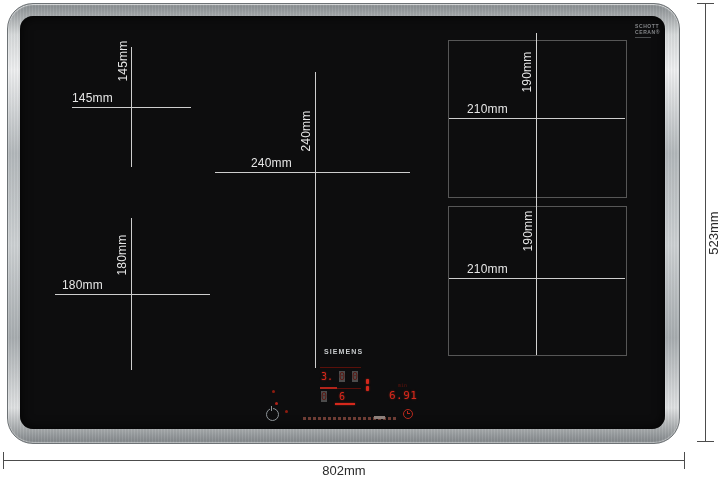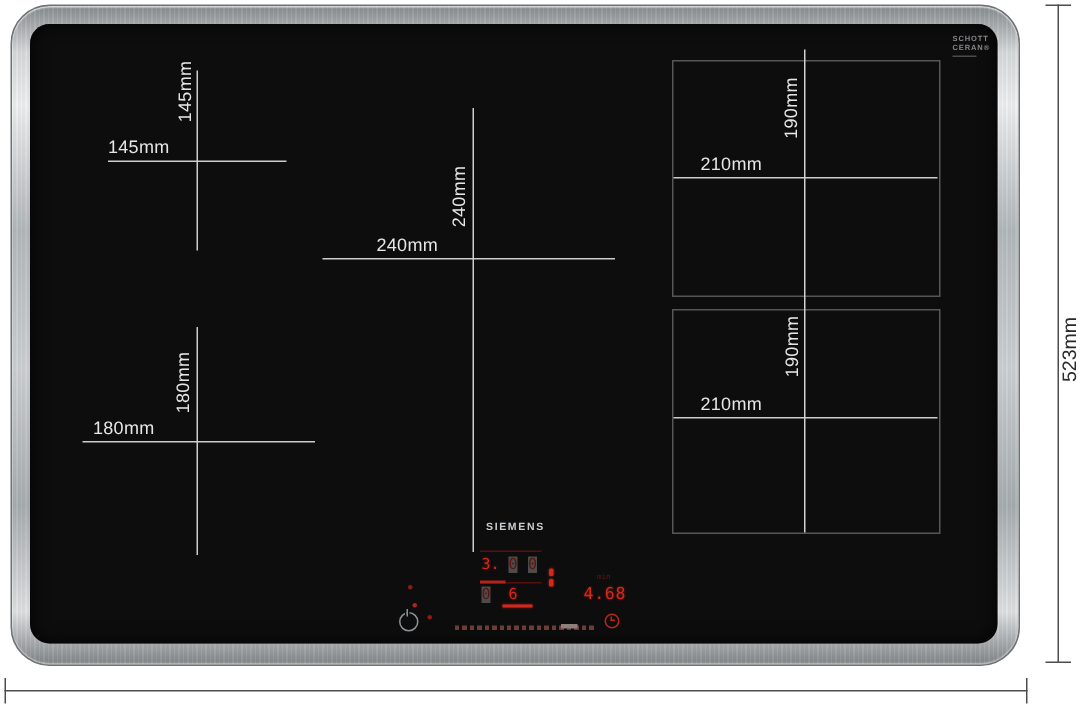--- a/index.html
+++ b/index.html
@@ -137,33 +137,34 @@
   <div class="abs led lv dim" id="d12">0</div>
   <div class="abs led lv dim" id="d13">0</div>
   <div class="abs" id="dmid"></div>
   <div class="abs" id="dmidb"></div>
   <div class="abs led lv dim" id="d21">0</div>
   <div class="abs led lv" id="d22">6</div>
   <div class="abs" id="dunder"></div>
   <div class="abs fdot" id="fdot1"></div>
   <div class="abs fdot" id="fdot2"></div>
 
-  <div class="abs led" id="timer">4.68</div>
+  <div class="abs led" id="timer">6.91</div>
   <div class="abs" id="timermin">min</div>
   <div class="abs" id="clock"></div>
 
   <div class="abs" id="power"></div>
   <div class="abs rdot" id="rd1"></div>
   <div class="abs rdot" id="rd2"></div>
   <div class="abs rdot" id="rd3"></div>
   <div class="abs" id="slider"></div>
   <div class="abs" id="sliderend"></div>
 
   <div class="abs dim" id="wline"></div>
   <div class="abs dim" id="wtickl"></div>
   <div class="abs dim" id="wtickr"></div>
+  <div class="abs dimlabel" id="wlabel">802mm</div>
 
   <div class="abs dim" id="hdline"></div>
   <div class="abs dim" id="htickt"></div>
   <div class="abs dim" id="htickb"></div>
   <div class="abs dimlabel vrot" id="hlabel">523mm</div>
 
 </div>
 
 </body></html>

